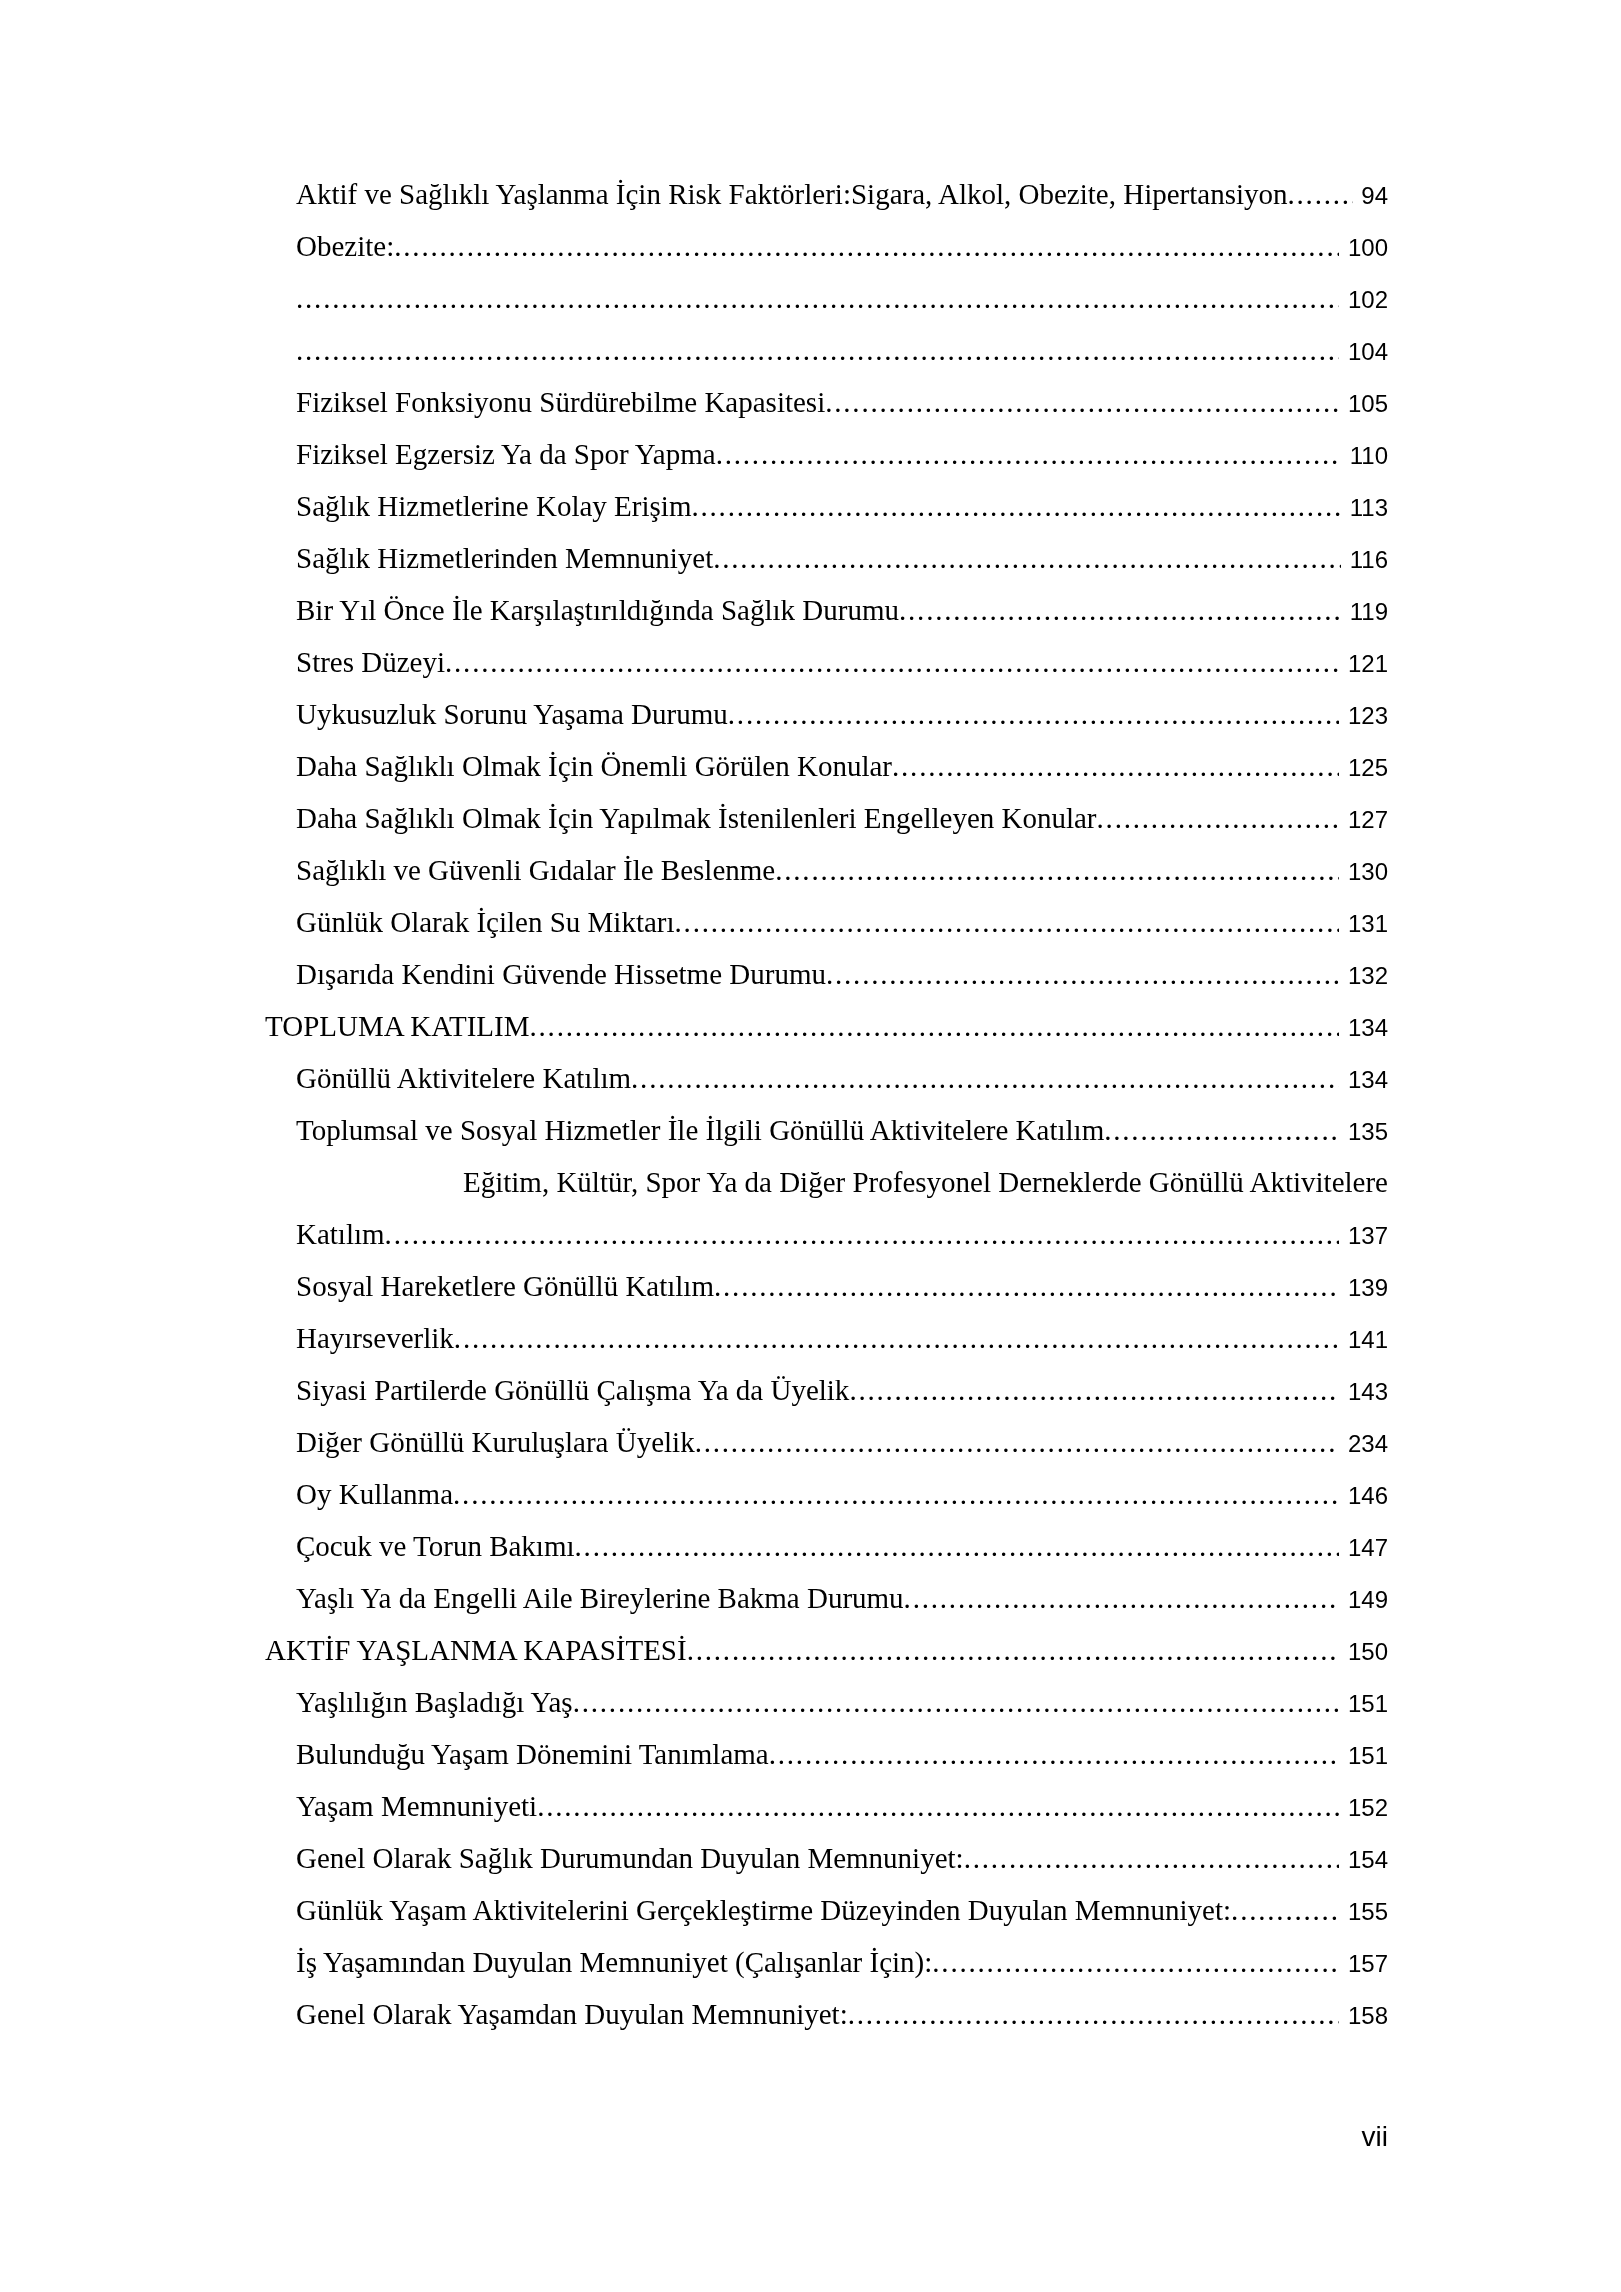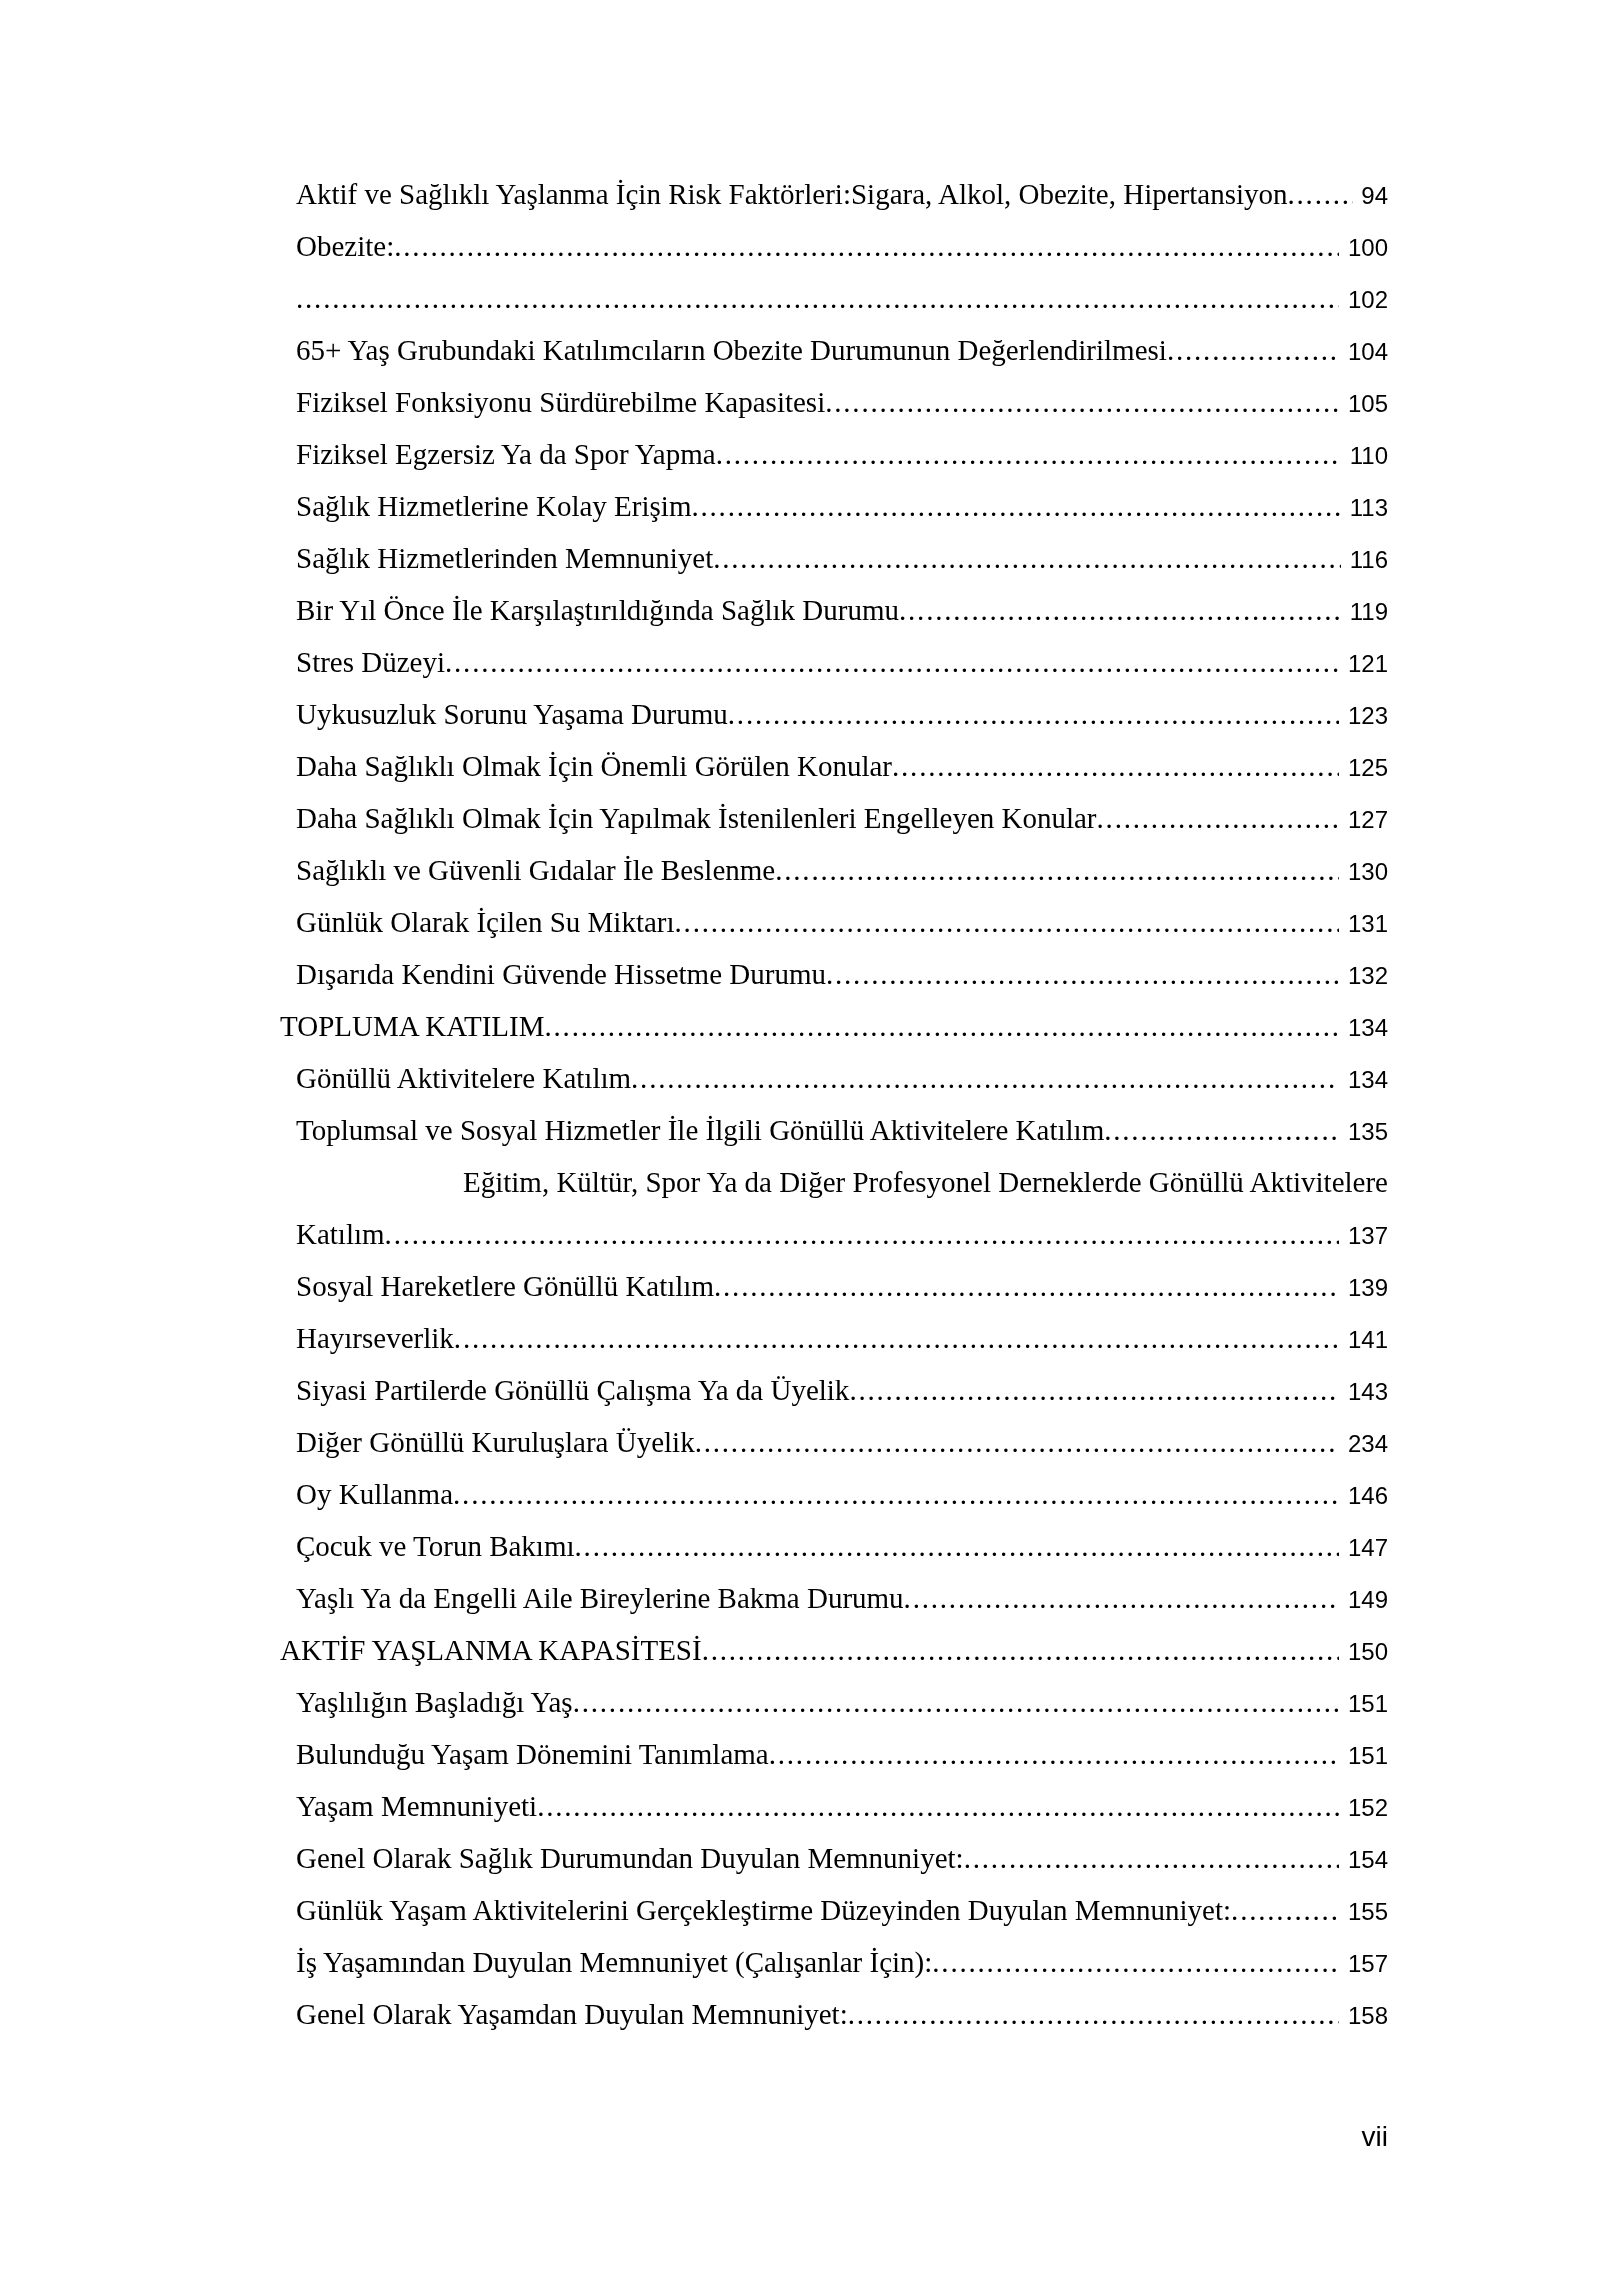--- a/index.html
+++ b/index.html
@@ -27,21 +27,21 @@
     display: flex;
     align-items: baseline;
     height: 52px;
     line-height: 52px;
   }
   .toc-entry.wrapped {
     display: block;
     height: 104px;
     text-align: right;
   }
-  .toc-entry.lvl1 { padding-left: 0; margin-left: 15px; }
+  .toc-entry.lvl1 { padding-left: 0; }
   .toc-entry.lvl2 { padding-left: 31px; }
   .wline1 {
     height: 52px;
     line-height: 52px;
     white-space: nowrap;
     overflow: hidden;
   }
   .wline2 {
     display: flex;
     align-items: baseline;
@@ -89,21 +89,20 @@
       <div class="toc-entry lvl2">
         <span class="toc-title">Obezite:</span>
         <span class="toc-leader">................................................................................................................................................................</span>
         <span class="toc-page">100</span>
       </div>
       <div class="toc-entry lvl2">
         <span class="toc-leader">................................................................................................................................................................</span>
         <span class="toc-page">102</span>
       </div>
       <div class="toc-entry lvl2">
-        <span class="toc-title">65+ Yaş Grubundaki Katılımcıların Obezite Durumunun Değerlendirilmesi</span>
         <span class="toc-leader">................................................................................................................................................................</span>
         <span class="toc-page">104</span>
       </div>
       <div class="toc-entry lvl2">
         <span class="toc-title">Fiziksel Fonksiyonu Sürdürebilme Kapasitesi</span>
         <span class="toc-leader">................................................................................................................................................................</span>
         <span class="toc-page">105</span>
       </div>
       <div class="toc-entry lvl2">
         <span class="toc-title">Fiziksel Egzersiz Ya da Spor Yapma</span>

